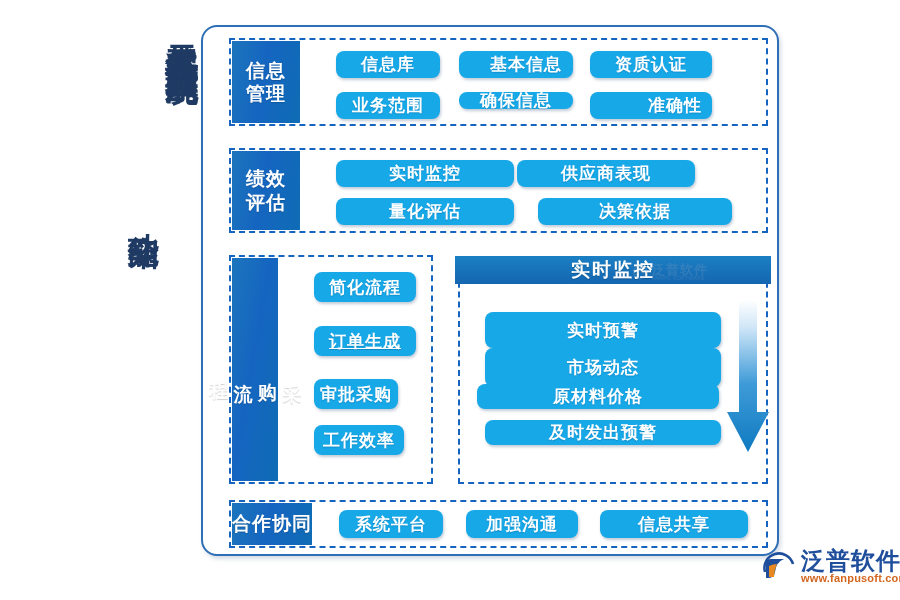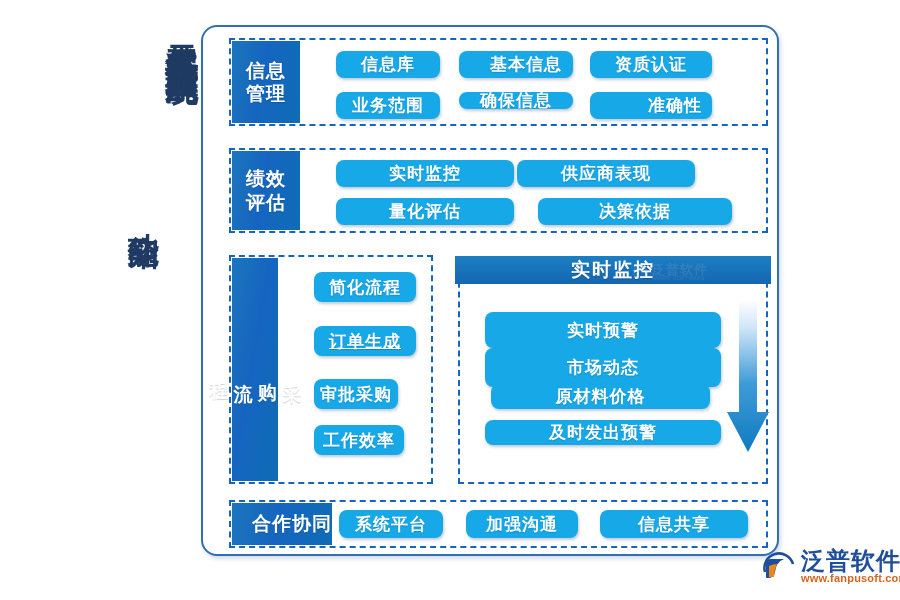--- a/index.html
+++ b/index.html
@@ -171,40 +171,40 @@
   <div class="chip" style="left:314px; top:326px; width:102px; height:30px;text-decoration:underline;">订单生成</div>
   <div class="chip" style="left:314px; top:379px; width:84px; height:30px;font-family:Liberation Mono, monospace;">审批采购</div>
   <div class="chip" style="left:314px; top:425px; width:90px; height:30px;">工作效率</div>
 
   <div class="dashed" style="left:458px; top:272px; width:310px; height:212px;"></div>
 
   <div class="monitor-head" style="left:455px; top:256px; width:316px; height:28px;">实时监控</div>
 
   <div class="chip" style="left:485px; top:312px; width:236px; height:36px;">实时预警</div>
   <div class="chip" style="left:485px; top:348px; width:236px; height:39px;">市场动态</div>
-  <div class="chip" style="left:491px; top:384px; width:219px; height:25px;">原材料价格</div>
+  <div class="chip" style="left:477px; top:384px; width:242px; height:25px;">原材料价格</div>
   <div class="chip" style="left:485px; top:420px; width:236px; height:25px;">及时发出预警</div>
 
   <div class="arrow" style="left:727px; top:300px;">
     <svg width="42" height="155" viewBox="0 0 42 155">
       <defs>
         <linearGradient id="arrGrad" x1="0" y1="0" x2="0" y2="1">
           <stop offset="0%" stop-color="#ffffff"></stop>
           <stop offset="18%" stop-color="#cfe6f7"></stop>
           <stop offset="55%" stop-color="#3f9bd8"></stop>
           <stop offset="100%" stop-color="#0f7ac0"></stop>
         </linearGradient>
       </defs>
       <path d="M12 0 L30 0 L30 112 L42 112 L21 152 L0 112 L12 112 Z" fill="url(#arrGrad)"></path>
     </svg>
   </div>
 
   <div class="dashed" style="left:229px; top:500px; width:539px; height:48px;"></div>
 
-  <div class="seclabel" style="left:232px; top:503px; width:100px; height:42px; z-index:2;justify-content:flex-end;">
+  <div class="seclabel" style="left:232px; top:503px; width:80px; height:42px; z-index:2;">
     <span>合作协同</span>
   </div>
 
   <div class="chip" style="left:339px; top:510px; width:104px; height:28px;">系统平台</div>
   <div class="chip" style="left:466px; top:510px; width:112px; height:28px;">加强沟通</div>
   <div class="chip" style="left:600px; top:510px; width:148px; height:28px;">信息共享</div>
 
   <div class="watermark" style="left:632px; top:263px;">
     <svg width="16" height="14" viewBox="0 0 16 14">
       <circle cx="8" cy="7" r="6.5" fill="none" stroke="#9fb3c8" stroke-width="1.4"></circle>

